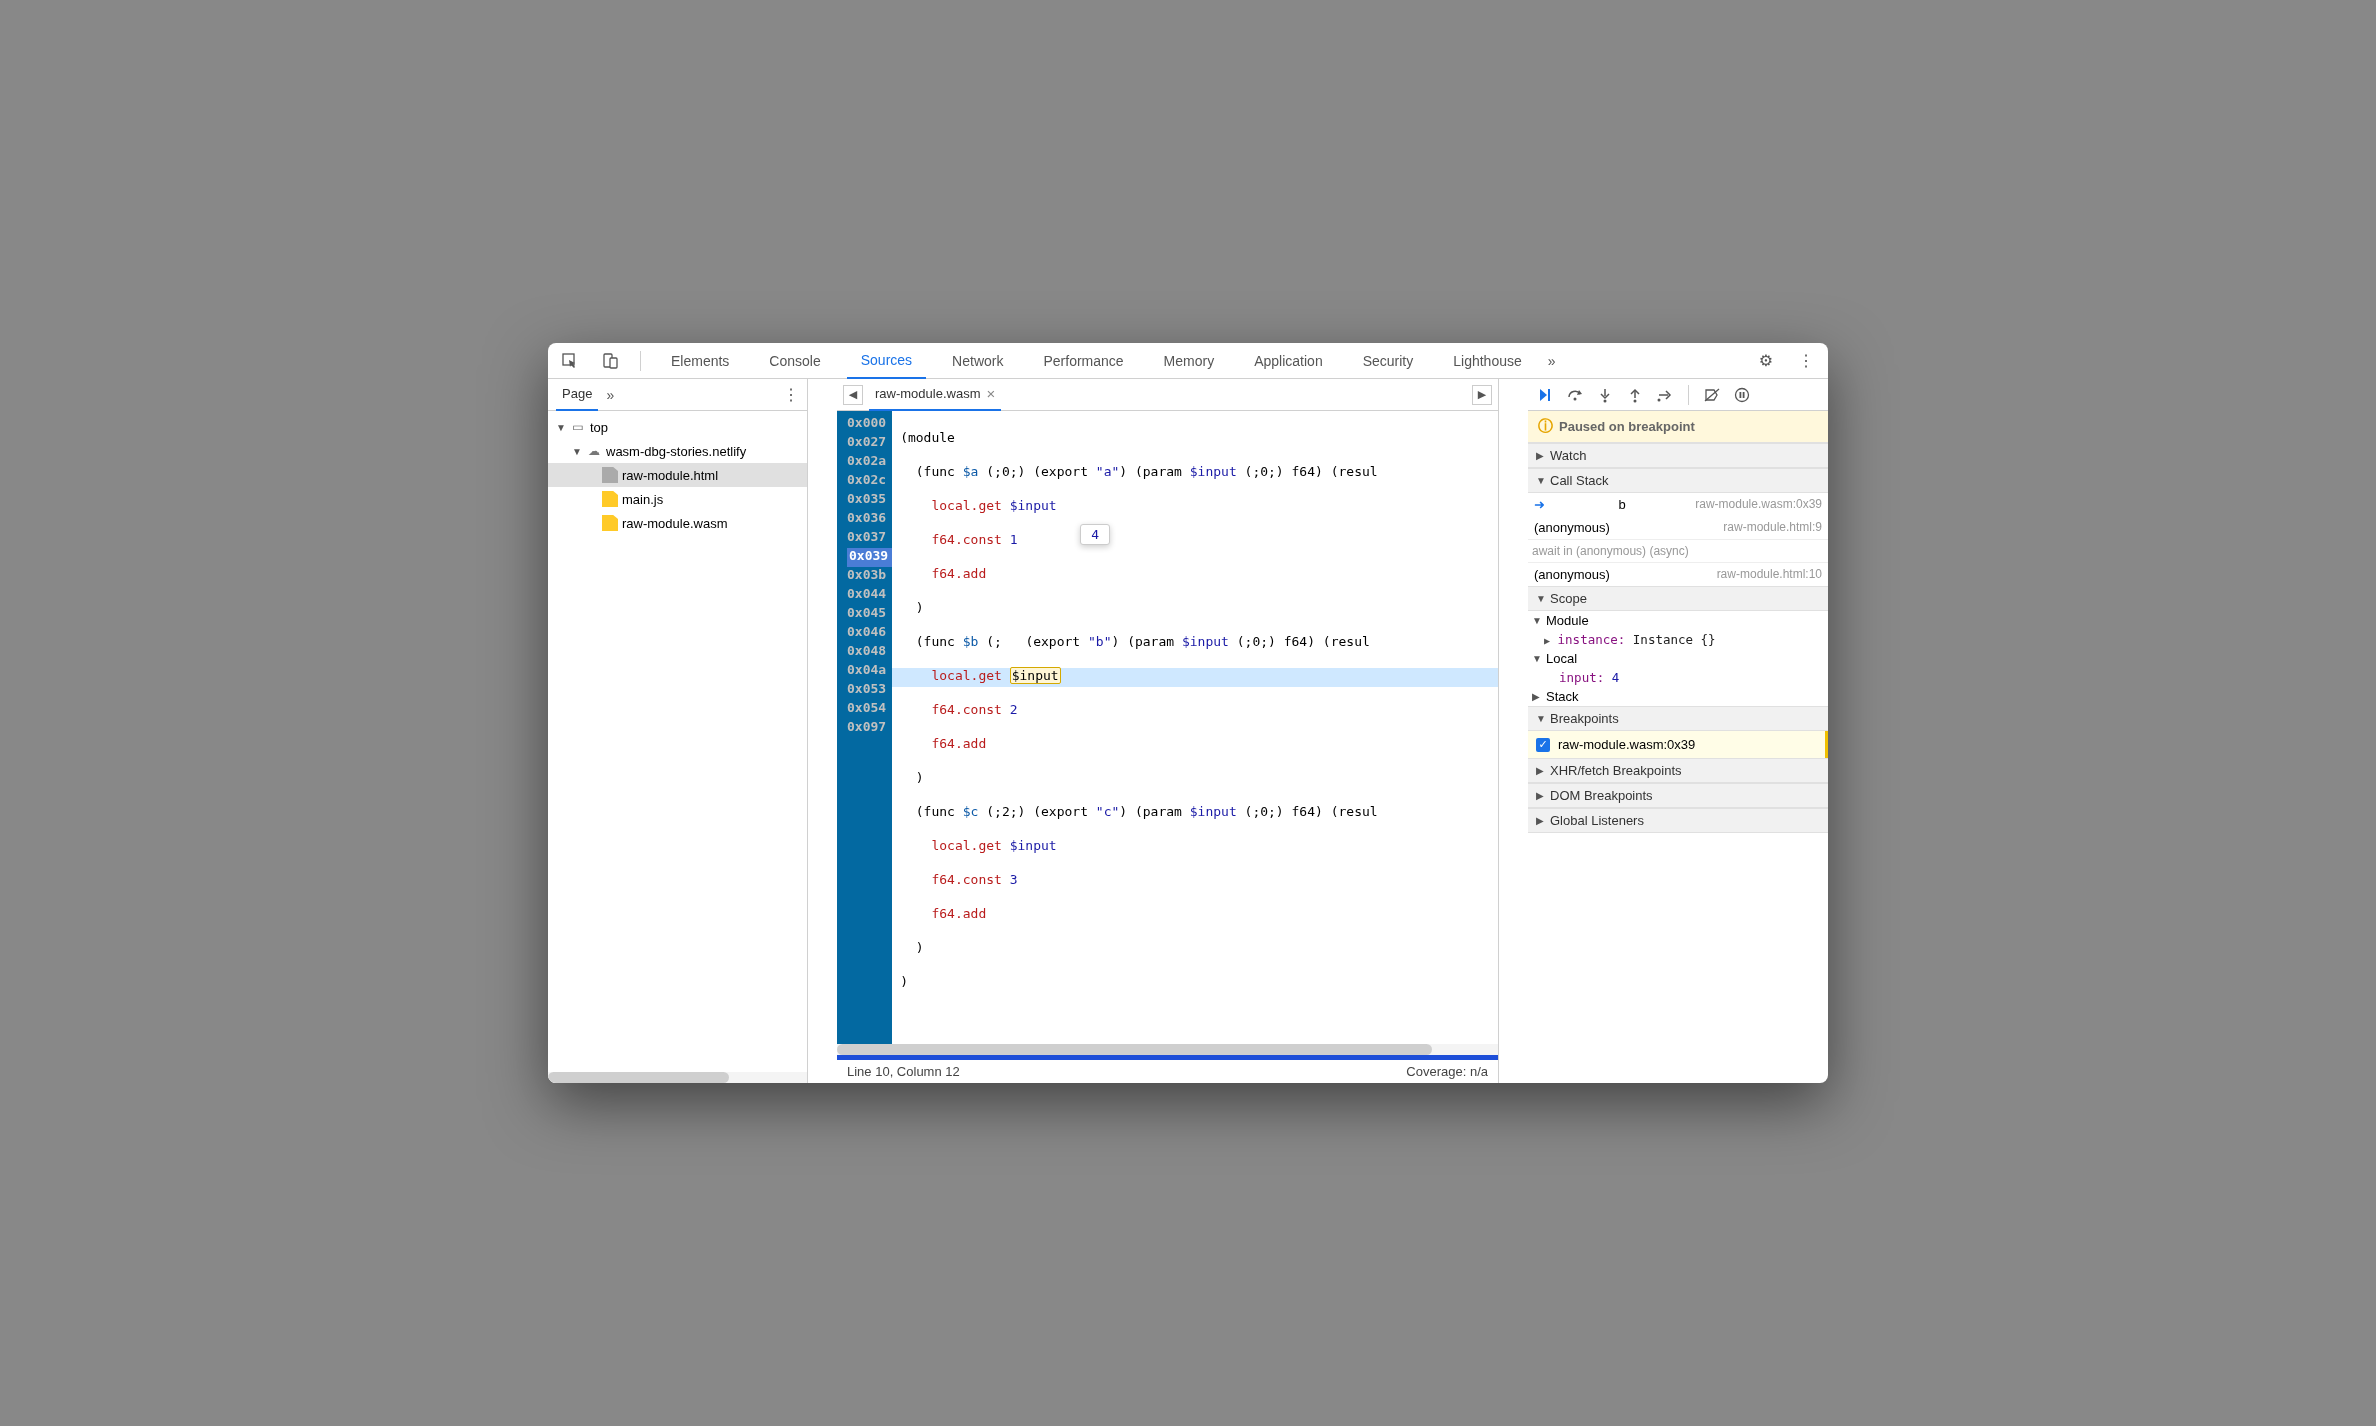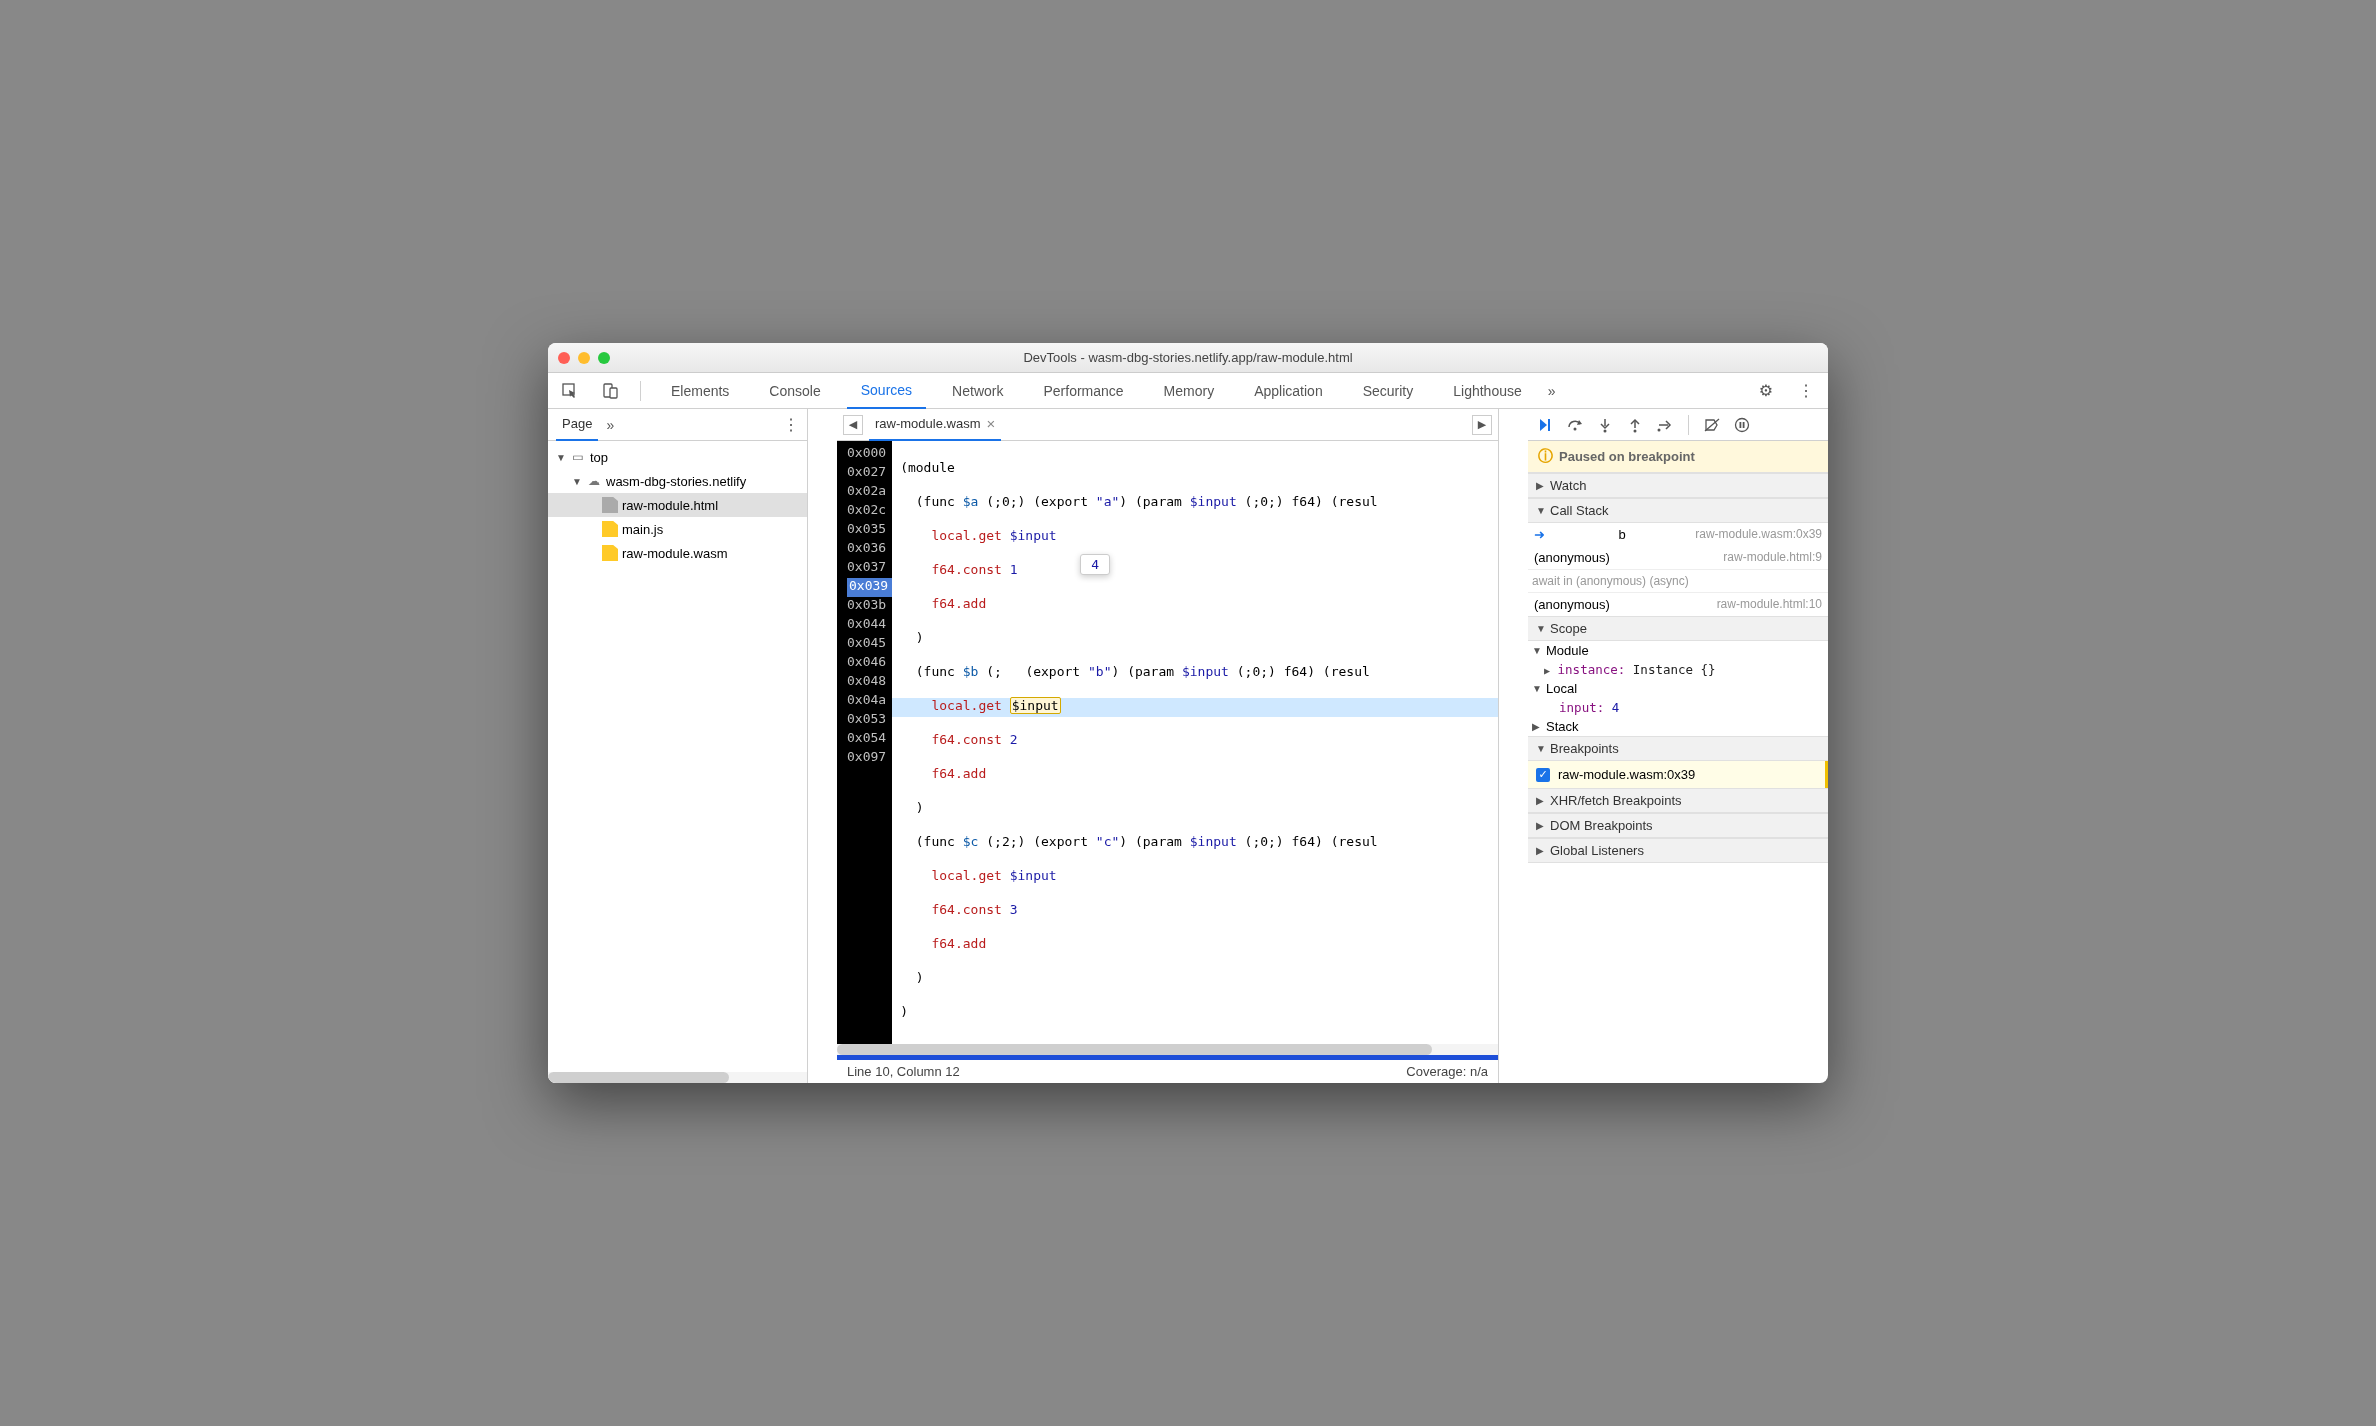--- a/index.html
+++ b/index.html
@@ -31,21 +31,21 @@
 .file-ico.folder::before{content:"▭";color:#555;}
 .file-ico.cloud::before{content:"☁";color:#777;}
 .file-ico.doc{background:#aaa;clip-path:polygon(0 0,70% 0,100% 25%,100% 100%,0 100%);}
 .file-ico.js{background:#ffca28;clip-path:polygon(0 0,70% 0,100% 25%,100% 100%,0 100%);}
 .center { flex: 1; display: flex; flex-direction: column; border-right: 1px solid #d0d0d0; overflow: hidden; }
 .file-tabs { height: 32px; border-bottom: 1px solid #d0d0d0; display: flex; align-items: center; padding: 0 6px; gap: 6px; }
 .nav-arrow { width: 20px; height: 20px; border: 1px solid #ccc; display: flex; align-items: center; justify-content: center; font-size: 11px; color: #555; cursor: pointer; }
 .file-tab { display: flex; align-items: center; gap: 6px; font-size: 13px; color: #333; padding: 0 6px; height: 32px; border-bottom: 2px solid #1a73e8; }
 .close-x { color: #888; cursor: pointer; font-size: 15px; }
 .editor { flex: 1; display: flex; font-family: Menlo, Consolas, monospace; font-size: 13px; overflow: auto; position: relative; }
-.gutter { background: #000000; color: #c0c0c0; padding: 4px 6px 4px 10px; text-align: right; user-select: none; }
+.gutter { background: #0369a1; color: #c0c0c0; padding: 4px 6px 4px 10px; text-align: right; user-select: none; font-weight: bold; }
 .code { flex: 1; padding: 4px 0; white-space: pre; position: relative; }
 .line { height: 19px; padding-left: 8px; }
 .line.hl { background: #cfe8ff; }
 .gline { height: 19px; }
 .gline.hl { background: #4a7dd6; color: #fff; padding-right: 4px; margin-right: -6px; }
 .kw { color: #b91c1c; } .str { color: #1a1aa6; } .var { color: #1a1aa6; } .fn { color: #0d5aa7; }
 .hl-var { background: #fff6d6; border: 1px solid #d4a900; border-radius: 2px; padding: 0 1px; }
 .tooltip { position: absolute; background: #fff; border: 1px solid #ccc; border-radius: 3px; padding: 2px 10px; font-size: 13px; box-shadow: 0 2px 6px rgba(0,0,0,0.2); color: #1a1aa6; }
 .status { height: 28px; border-top: 5px solid #1d4ed8; display: flex; align-items: center; justify-content: space-between; padding: 0 10px; font-size: 13px; color: #444; }
 .right { width: 300px; display: flex; flex-direction: column; overflow: auto; }
@@ -65,28 +65,20 @@
 .bp-item { background: #fffde7; border-right: 3px solid #f0c000; padding: 6px 8px; font-size: 13px; display: flex; align-items: center; gap: 8px; }
 .chk { width: 14px; height: 14px; background: #1a73e8; border-radius: 2px; display: inline-flex; align-items: center; justify-content: center; color: #fff; font-size: 11px; }
 .scrollbar-h { height: 11px; background: #f4f4f4; }
 .sb-thumb { height: 100%; width: 70%; background: #cfcfcf; border-radius: 6px; }
 .more-icon { color: #555; cursor: pointer; }
 </style>
 </head>
 <body>
 
 <div class="window">
-  <div class="titlebar">
-    <div class="traffic">
-      <div class="dot red"></div>
-      <div class="dot yellow"></div>
-      <div class="dot green"></div>
-    </div>
-    <div class="title">DevTools - wasm-dbg-stories.netlify.app/raw-module.html</div>
-  </div>
 
   <div class="toolbar">
     <div class="tb-icon">
         <svg width="16" height="16" viewBox="0 0 16 16">
           <rect x="1" y="1" width="11" height="11" fill="none" stroke="currentColor" stroke-width="1.3"></rect>
           <path d="M7 7 l6 3 l-2 1 l2 3 l-1 1 l-3-3 l-1 2 z" fill="currentColor"></path>
         </svg>
       </div>
     <div class="tb-icon">
         <svg width="16" height="16" viewBox="0 0 16 16">

